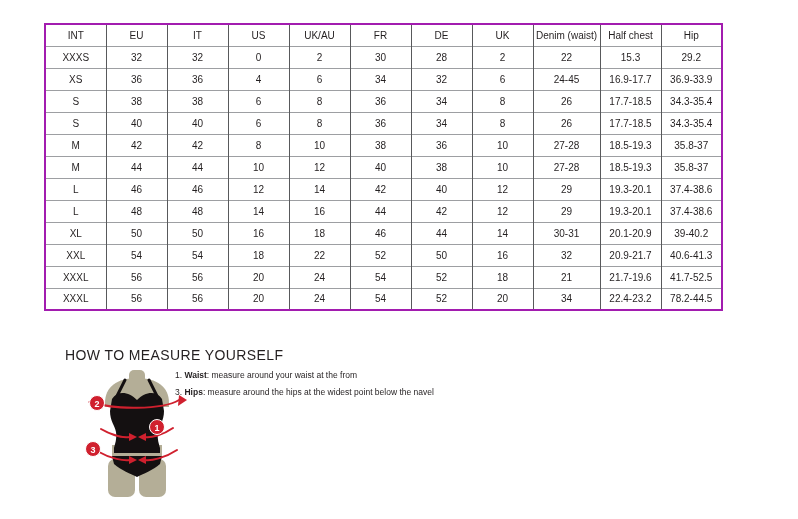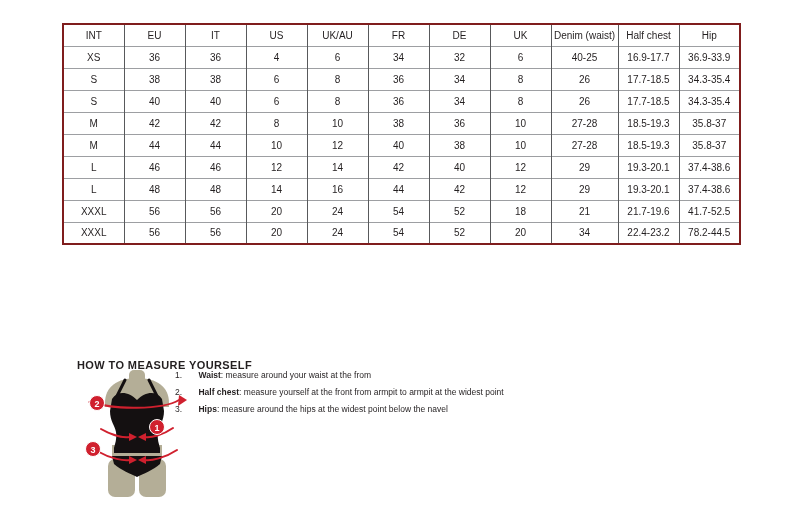--- a/index.html
+++ b/index.html
@@ -8,25 +8,25 @@
     width: 798px; height: 519px;
     background: #ffffff;
     font-family: "Liberation Sans", sans-serif;
     color: #231f20;
     position: relative;
     overflow: hidden;
   }
 
   
   .size-table {
-    position: absolute; left: 62px; top: 23px;
+    position: absolute; left: 44px; top: 23px;
     width: 677px;
     border-collapse: collapse;
     table-layout: fixed;
-    border: 2px solid #7f1d1d;
+    border: 2px solid #a21caf;
   }
   .size-table th, .size-table td {
     border-left: 1px solid #58595b;
     border-top: 1px solid #9d9fa2;
     height: 22px;
     padding: 0 2px;
     text-align: center;
     vertical-align: middle;
     font-size: 10px;
     font-weight: 400;
@@ -40,39 +40,39 @@
   col.c-denim { width: 67px; }
   col.c-chest { width: 61px; }
   col.c-hip   { width: 61px; }
 
   
   .measure {
     position: absolute; left: 65px; top: 347px;
     width: 680px; height: 165px;
   }
   .measure-title {
-    margin: 12px;
-    font-size: 11px;
-    font-weight: 700;
+    margin: 0;
+    font-size: 14px;
+    font-weight: 400;
     letter-spacing: 0.4px;
     color: #231f20;
   }
   .figure {
     position: absolute; left: 20px; top: 22px;
     width: 104px; height: 131px;
   }
   .steps {
     position: absolute; left: 110px; top: 24px;
     margin: 0; padding: 0;
     list-style: none;
     font-size: 8.5px;
     line-height: 9px;
   }
   .steps li { margin-bottom: 8px; white-space: nowrap; }
-  .steps .term { font-weight: 700; margin-left: 14px; }
+  .steps .term { font-weight: 700; }
 </style>
 </head>
 <body>
 
 <table class="size-table">
   <colgroup>
     <col class="c-std">
       <col class="c-std">
       <col class="c-std">
       <col class="c-std">
@@ -94,29 +94,42 @@
         <th>FR</th>
         <th>DE</th>
         <th>UK</th>
         <th>Denim (waist)</th>
         <th>Half chest</th>
         <th>Hip</th>
       </tr>
     </thead>
   <tbody id="body-rows">
       <tr>
+        <td>XXXS</td>
+        <td>32</td>
+        <td>32</td>
+        <td>0</td>
+        <td>2</td>
+        <td>30</td>
+        <td>28</td>
+        <td>2</td>
+        <td>22</td>
+        <td>15.3</td>
+        <td>29.2</td>
+      </tr>
+      <tr>
         <td>XS</td>
         <td>36</td>
         <td>36</td>
         <td>4</td>
         <td>6</td>
         <td>34</td>
         <td>32</td>
         <td>6</td>
-        <td>40-25</td>
+        <td>24-45</td>
         <td>16.9-17.7</td>
         <td>36.9-33.9</td>
       </tr>
       <tr>
         <td>S</td>
         <td>38</td>
         <td>38</td>
         <td>6</td>
         <td>8</td>
         <td>36</td>
@@ -185,20 +198,46 @@
         <td>14</td>
         <td>16</td>
         <td>44</td>
         <td>42</td>
         <td>12</td>
         <td>29</td>
         <td>19.3-20.1</td>
         <td>37.4-38.6</td>
       </tr>
       <tr>
+        <td>XL</td>
+        <td>50</td>
+        <td>50</td>
+        <td>16</td>
+        <td>18</td>
+        <td>46</td>
+        <td>44</td>
+        <td>14</td>
+        <td>30-31</td>
+        <td>20.1-20.9</td>
+        <td>39-40.2</td>
+      </tr>
+      <tr>
+        <td>XXL</td>
+        <td>54</td>
+        <td>54</td>
+        <td>18</td>
+        <td>22</td>
+        <td>52</td>
+        <td>50</td>
+        <td>16</td>
+        <td>32</td>
+        <td>20.9-21.7</td>
+        <td>40.6-41.3</td>
+      </tr>
+      <tr>
         <td>XXXL</td>
         <td>56</td>
         <td>56</td>
         <td>20</td>
         <td>24</td>
         <td>54</td>
         <td>52</td>
         <td>18</td>
         <td>21</td>
         <td>21.7-19.6</td>
@@ -263,16 +302,15 @@
       <circle cx="72" cy="58" r="7.5" fill="#d0202e" stroke="#ffffff" stroke-width="1"></circle>
       <text x="72" y="61.5" text-anchor="middle" font-size="9" font-weight="bold" fill="#ffffff" font-family="Liberation Sans, sans-serif">1</text>
 
       <circle cx="8" cy="80" r="7.5" fill="#d0202e" stroke="#ffffff" stroke-width="1"></circle>
       <text x="8" y="83.5" text-anchor="middle" font-size="9" font-weight="bold" fill="#ffffff" font-family="Liberation Sans, sans-serif">3</text>
     </svg>
   </div>
 
   <ol class="steps" id="steps-list">
       <li><span>1. </span><span class="term">Waist</span><span>: measure around your waist at the from</span></li>
-      <li><span>2. </span><span class="term">Half chest</span><span>: measure yourself at the front from armpit to armpit at the widest point</span></li>
       <li><span>3. </span><span class="term">Hips</span><span>: measure around the hips at the widest point below the navel</span></li>
     </ol>
 </section>
 
 </body></html>

